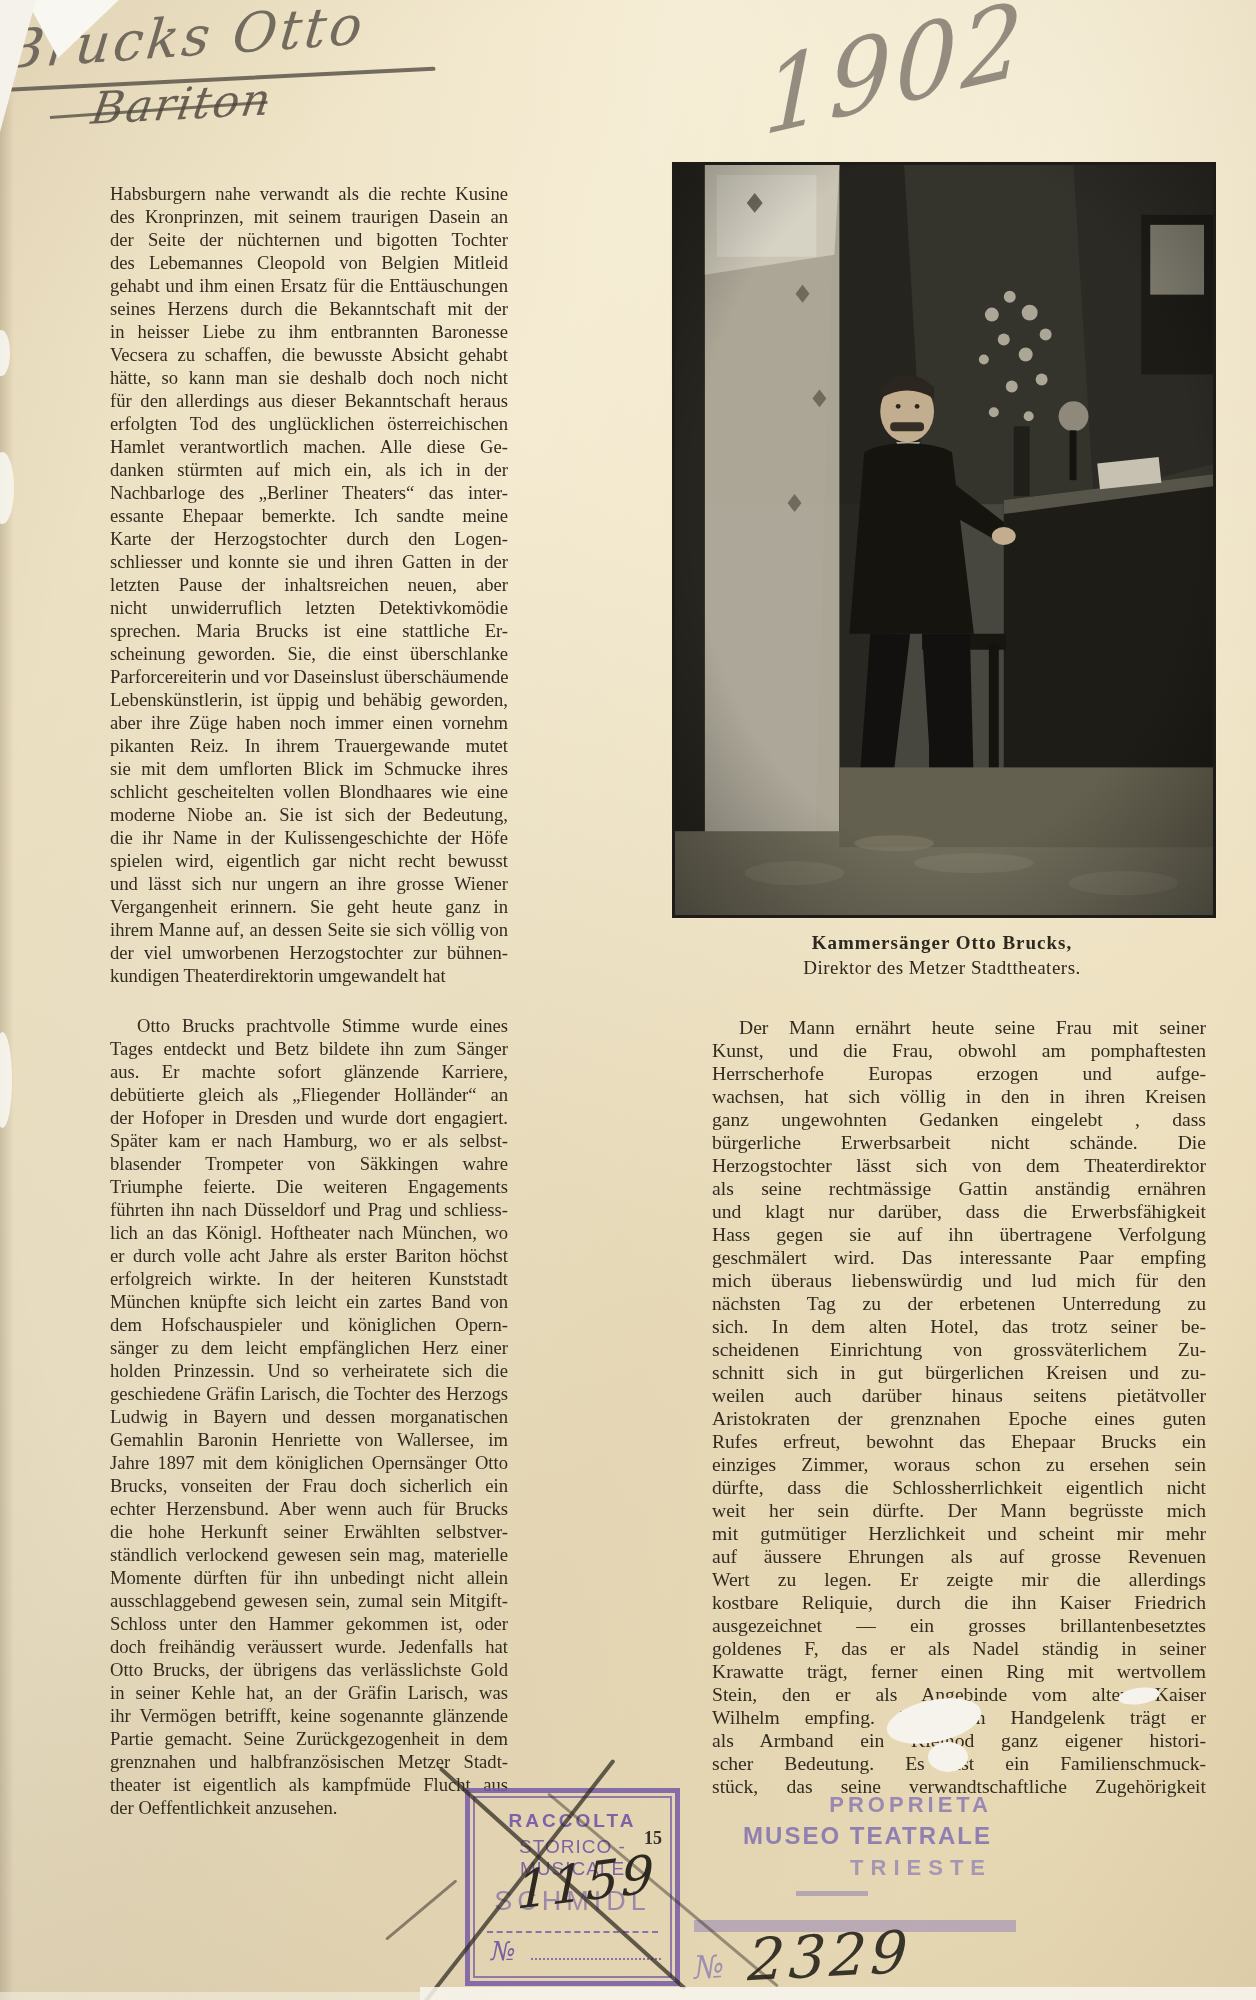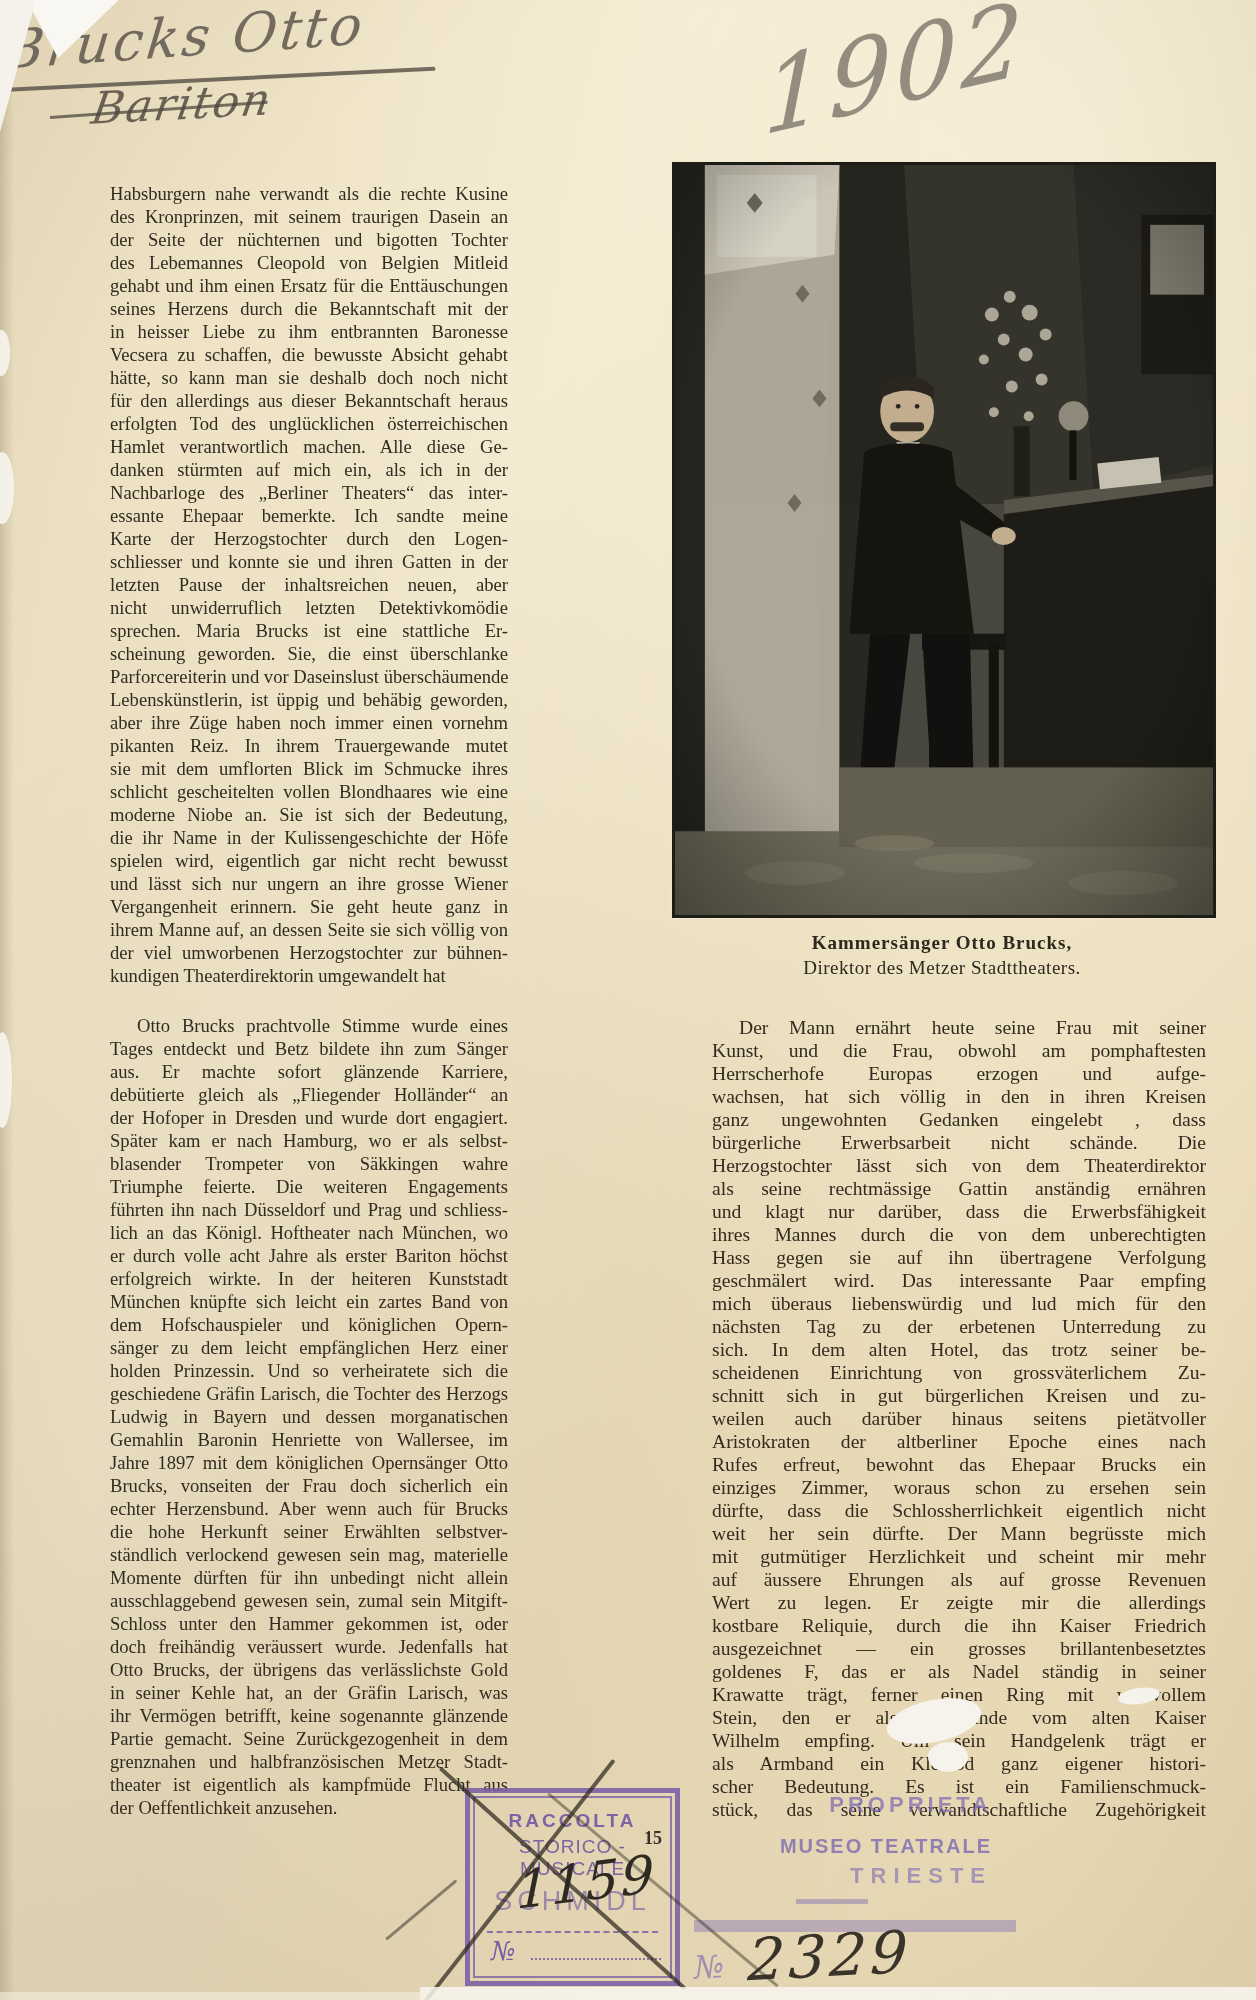--- a/index.html
+++ b/index.html
@@ -60,21 +60,21 @@
     color:rgba(116,88,164,.95);}
   .stamp-schmidl .dots{position:absolute;left:56px;bottom:16px;width:130px;
     border-bottom:2px dotted rgba(116,88,164,.8);}
   .num-1159{position:absolute;left:516px;top:1852px;font-family:"DejaVu Serif", serif;
     font-style:italic;font-size:52px;color:#2e2a21;transform:rotate(-7deg) skewX(-8deg);letter-spacing:2px;}
   .page-no{position:absolute;left:644px;top:1828px;font-size:18px;font-weight:bold;color:#35302a;}
 
   .stamp-trieste{position:absolute;left:672px;top:1792px;width:320px;text-align:right;
     font-family:"Liberation Sans", sans-serif;font-weight:bold;color:rgba(122,106,178,.72);}
   .stamp-trieste .t1{font-size:22px;letter-spacing:4px;}
-  .stamp-trieste .t2{font-size:20px;letter-spacing:2px;margin-top:17px;color:rgba(122,106,178,.8);}
+  .stamp-trieste .t2{font-size:24px;letter-spacing:2px;margin-top:4px;color:rgba(122,106,178,.8);}
   .stamp-trieste .t3{font-size:22px;letter-spacing:7px;margin-top:5px;color:rgba(122,106,178,.6);}
   .stamp-trieste .bar{margin:10px auto 0 auto;width:72px;height:5px;background:rgba(122,106,178,.45);}
   .stamp-bar{position:absolute;left:694px;top:1920px;width:322px;height:12px;
     background:rgba(130,115,185,.45);}
   .inv-no{position:absolute;left:694px;top:1948px;font-family:"DejaVu Serif", serif;font-style:italic;
     font-size:32px;color:rgba(122,106,178,.65);transform:rotate(-3deg);}
   .num-2329{position:absolute;left:748px;top:1922px;font-family:"DejaVu Serif", serif;font-style:italic;
     font-size:58px;color:#39342a;transform:rotate(-3deg) skewX(-6deg);letter-spacing:4px;}
 
   
@@ -276,30 +276,29 @@
     <div class="para para-indent">
         <div class="tline">Der Mann ernährt heute seine Frau mit seiner</div>
         <div class="tline">Kunst, und die Frau, obwohl am pomphaftesten</div>
         <div class="tline">Herrscherhofe Europas erzogen und aufge-</div>
         <div class="tline">wachsen, hat sich völlig in den in ihren Kreisen</div>
         <div class="tline">ganz ungewohnten Gedanken eingelebt , dass</div>
         <div class="tline">bürgerliche Erwerbsarbeit nicht schände.  Die</div>
         <div class="tline">Herzogstochter lässt sich von dem Theaterdirektor</div>
         <div class="tline">als seine rechtmässige Gattin anständig ernähren</div>
         <div class="tline">und klagt nur darüber, dass die Erwerbsfähigkeit</div>
-        <div class="tline">ihres Mannes durch die von dem unberechtigten</div>
         <div class="tline">Hass gegen sie auf ihn übertragene Verfolgung</div>
         <div class="tline">geschmälert wird.  Das interessante Paar empfing</div>
         <div class="tline">mich überaus liebenswürdig und lud mich für den</div>
         <div class="tline">nächsten Tag zu der erbetenen Unterredung zu</div>
         <div class="tline">sich.  In dem alten Hotel, das trotz seiner be-</div>
         <div class="tline">scheidenen Einrichtung von grossväterlichem Zu-</div>
         <div class="tline">schnitt sich in gut bürgerlichen Kreisen und zu-</div>
         <div class="tline">weilen auch darüber hinaus seitens pietätvoller</div>
-        <div class="tline">Aristokraten der altberliner Epoche eines nach</div>
+        <div class="tline">Aristokraten der grenznahen Epoche eines guten</div>
         <div class="tline">Rufes erfreut, bewohnt das Ehepaar Brucks ein</div>
         <div class="tline">einziges Zimmer, woraus schon zu ersehen sein</div>
         <div class="tline">dürfte, dass die Schlossherrlichkeit eigentlich nicht</div>
         <div class="tline">weit her sein dürfte.  Der Mann begrüsste mich</div>
         <div class="tline">mit gutmütiger Herzlichkeit und scheint mir mehr</div>
         <div class="tline">auf äussere Ehrungen als auf grosse Revenuen</div>
         <div class="tline">Wert zu legen.  Er zeigte mir die allerdings</div>
         <div class="tline">kostbare Reliquie, durch die ihn Kaiser Friedrich</div>
         <div class="tline">ausgezeichnet — ein grosses brillantenbesetztes</div>
         <div class="tline">goldenes F, das er als Nadel ständig in seiner</div>

